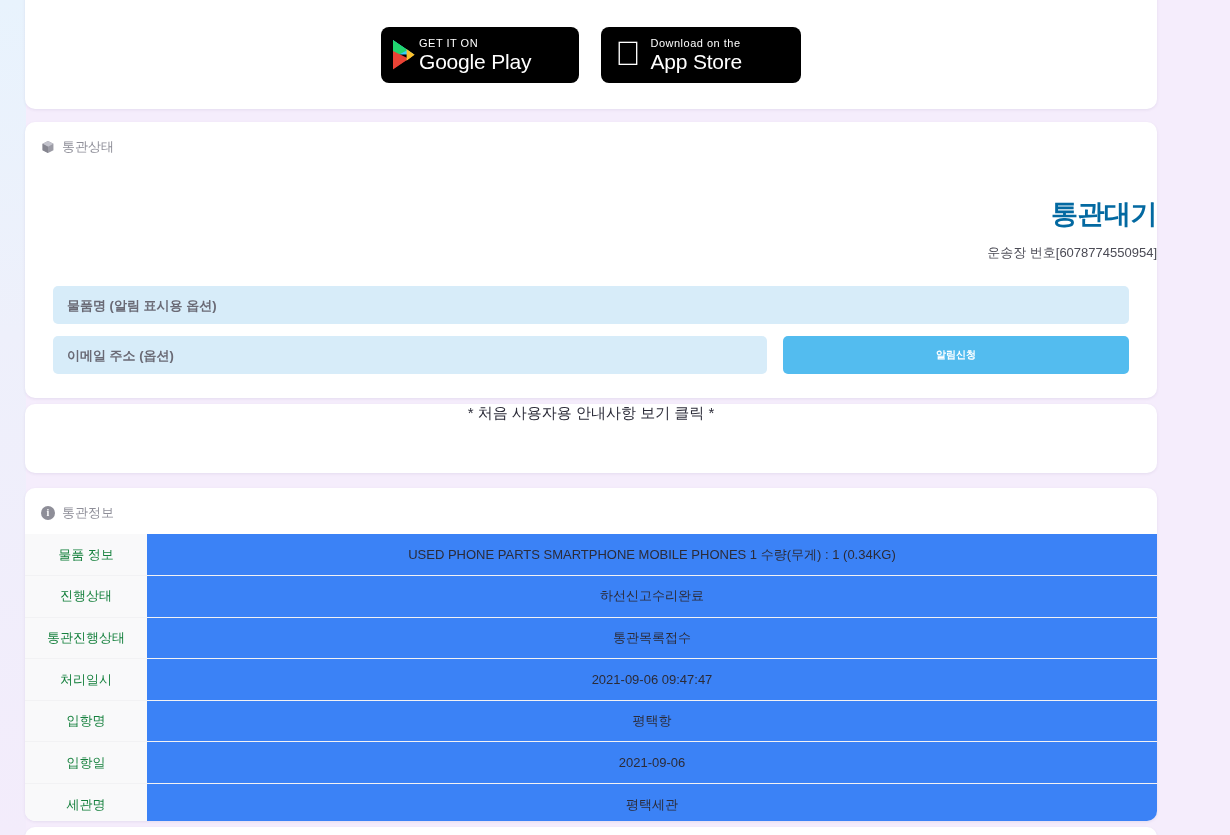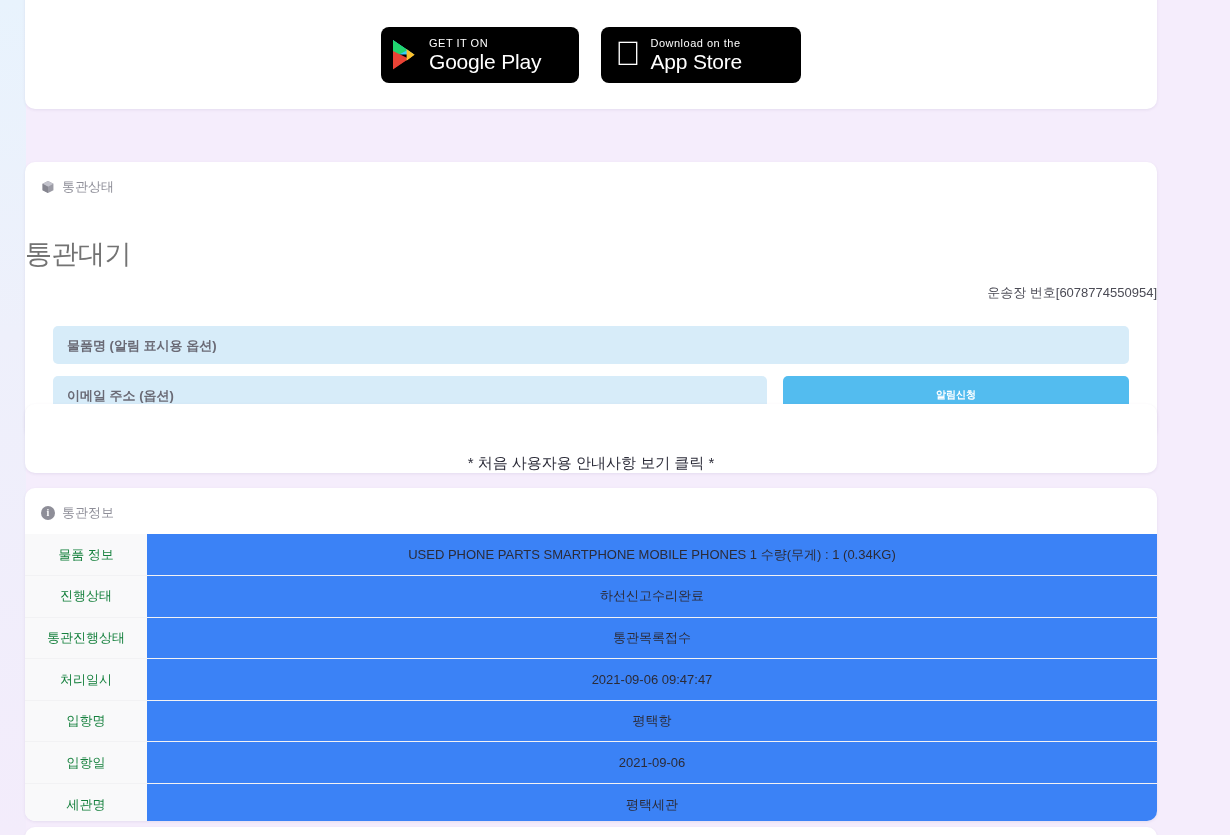--- a/index.html
+++ b/index.html
@@ -58,21 +58,21 @@
     padding-top: 22px;
   }
   .badge {
     background: #000;
     border-radius: 8px;
     display: flex;
     align-items: center;
     color: #fff;
     height: 56px;
   }
-  .badge-google { width: 198px; padding: 0 14px 0 12px; gap: 10px; }
+  .badge-google { width: 198px; padding: 0 14px 0 12px; }
   .badge-apple  { width: 200px; padding: 0 16px 0 14px; gap: 10px; }
 
   .gp-triangle {
     width: 0; height: 0;
     flex: 0 0 auto;
     position: relative;
     width: 26px; height: 30px;
   }
   .gp-triangle i {
     position: absolute;
@@ -104,21 +104,20 @@
     line-height: 34px;
     color: #fff;
     flex: 0 0 auto;
     margin-top: -4px;
   }
 
   
   #card-status {
     top: 122px;
     height: 276px;
-    margin-top: 40px;
   }
   .card-header {
     display: flex;
     align-items: center;
     gap: 7px;
     padding: 16px 0 0 16px;
     font-size: 13px;
     color: #8e8e98;
   }
   .icon-cube {
@@ -133,24 +132,24 @@
     color: #fff;
     font-size: 10px;
     font-weight: bold;
     line-height: 14px;
     text-align: center;
     display: inline-block;
     font-family: "Liberation Serif", serif;
   }
 
   .status-big {
-    text-align: left;
-    color: #737373;
+    text-align: right;
+    color: #0369a1;
     font-size: 27px;
-    font-weight: normal;
+    font-weight: bold;
     margin-top: 40px;
     letter-spacing: -0.5px;
   }
   .status-sub {
     text-align: right;
     color: #4b4b55;
     font-size: 13px;
     margin-top: 12px;
   }
 
@@ -186,21 +185,21 @@
     font-weight: bold;
     cursor: pointer;
     font-family: "Liberation Sans", "DejaVu Sans", sans-serif;
   }
 
   
   #card-notice {
     top: 404px;
     height: 69px;
     display: flex;
-    align-items: flex-end;
+    align-items: flex-start;
     justify-content: center;
   }
   .notice-text {
     font-size: 15px;
     color: #2b2b38;
     cursor: pointer;
   }
 
   
   #card-info {

